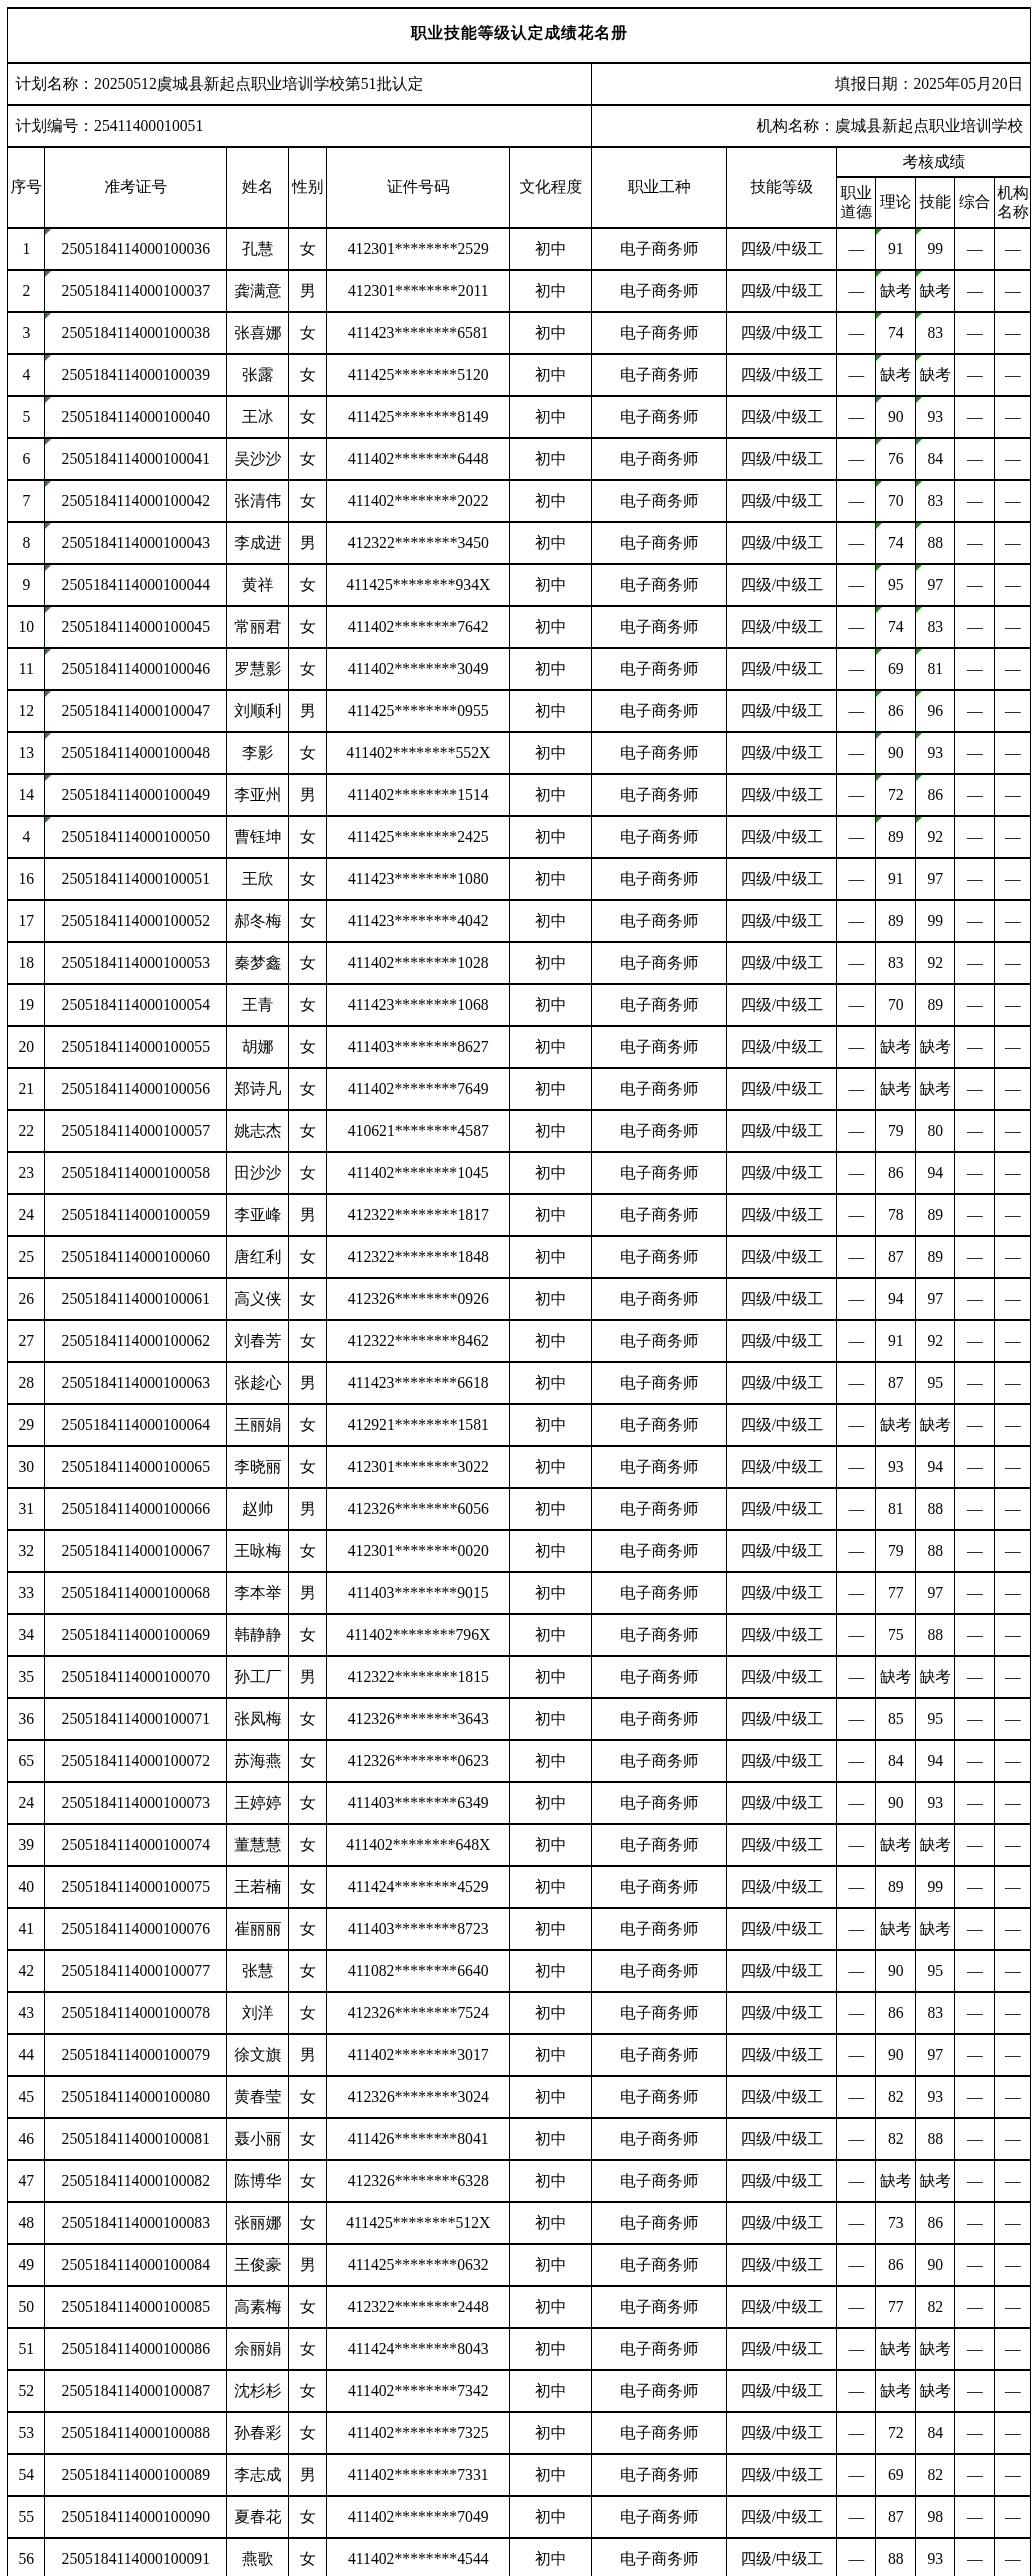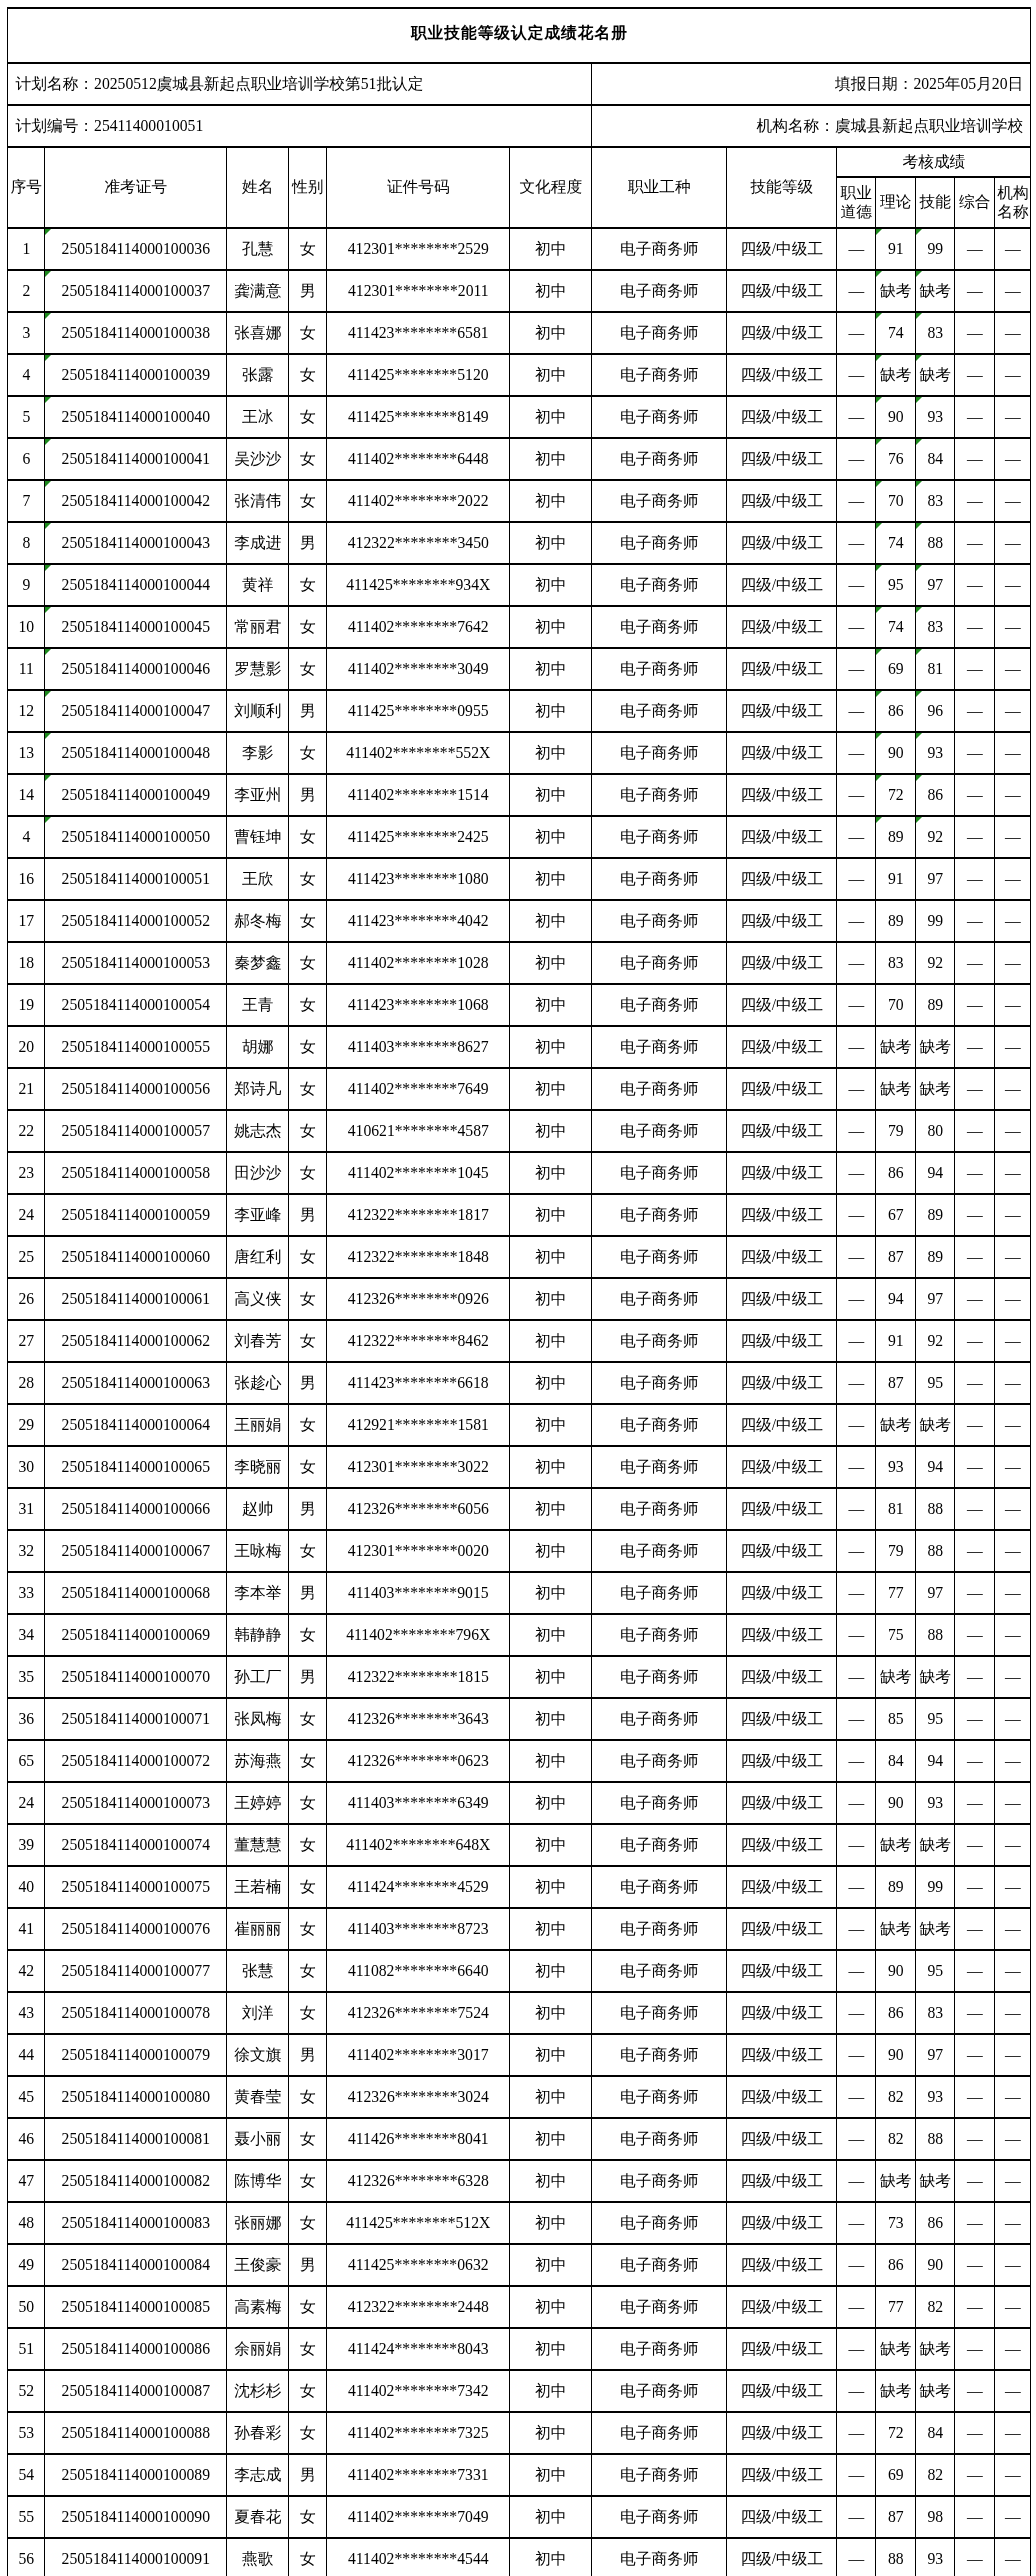--- a/index.html
+++ b/index.html
@@ -455,21 +455,21 @@
         <tr class="data-row">
           <td class="c-no">24</td>
           <td class="c-ticket">2505184114000100059</td>
           <td class="c-name">李亚峰</td>
           <td class="c-gender">男</td>
           <td class="c-id-number">412322********1817</td>
           <td class="c-education">初中</td>
           <td class="c-occupation">电子商务师</td>
           <td class="c-level">四级/中级工</td>
           <td class="c-ethics">—</td>
-          <td class="c-theory">67</td>
+          <td class="c-theory">78</td>
           <td class="c-skill">89</td>
           <td class="c-comprehensive">—</td>
           <td class="c-work-performance">—</td>
         </tr>
         <tr class="data-row">
           <td class="c-no">25</td>
           <td class="c-ticket">2505184114000100060</td>
           <td class="c-name">唐红利</td>
           <td class="c-gender">女</td>
           <td class="c-id-number">412322********1848</td>

